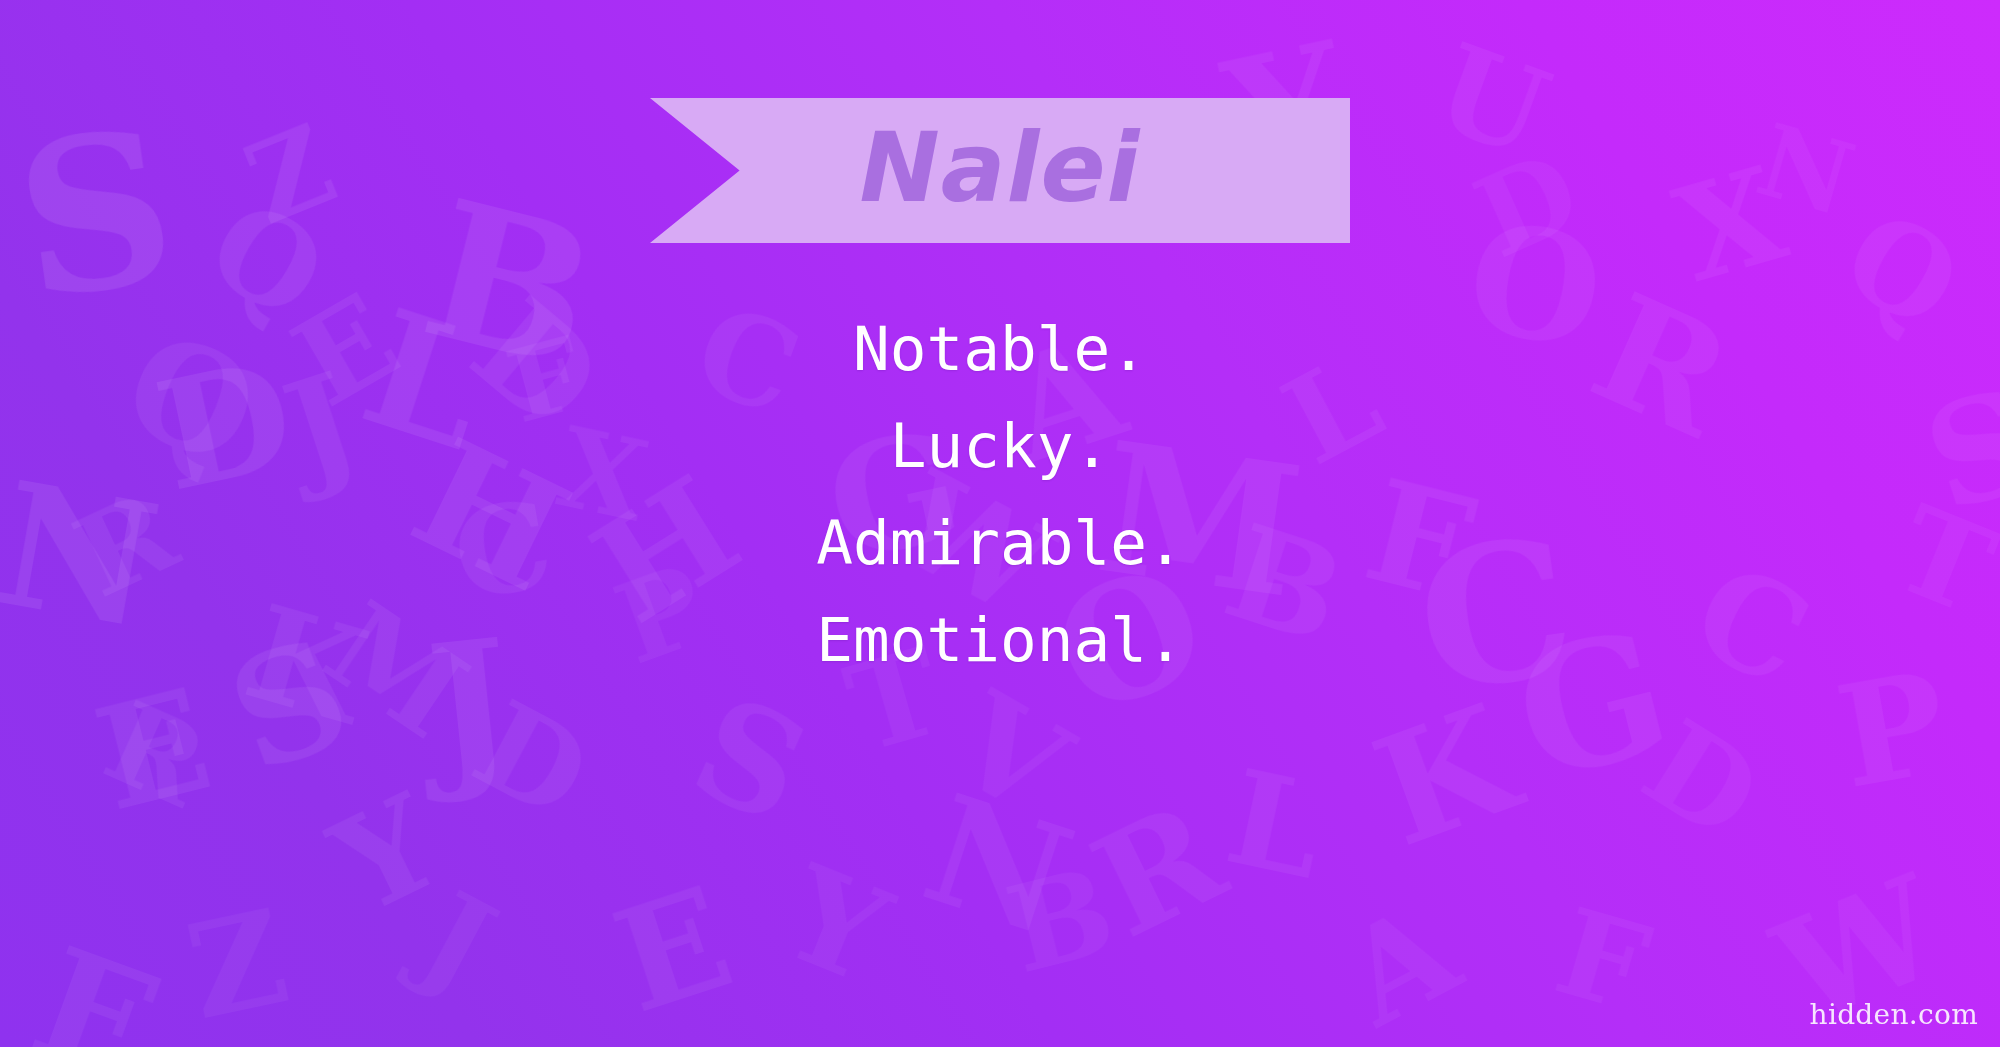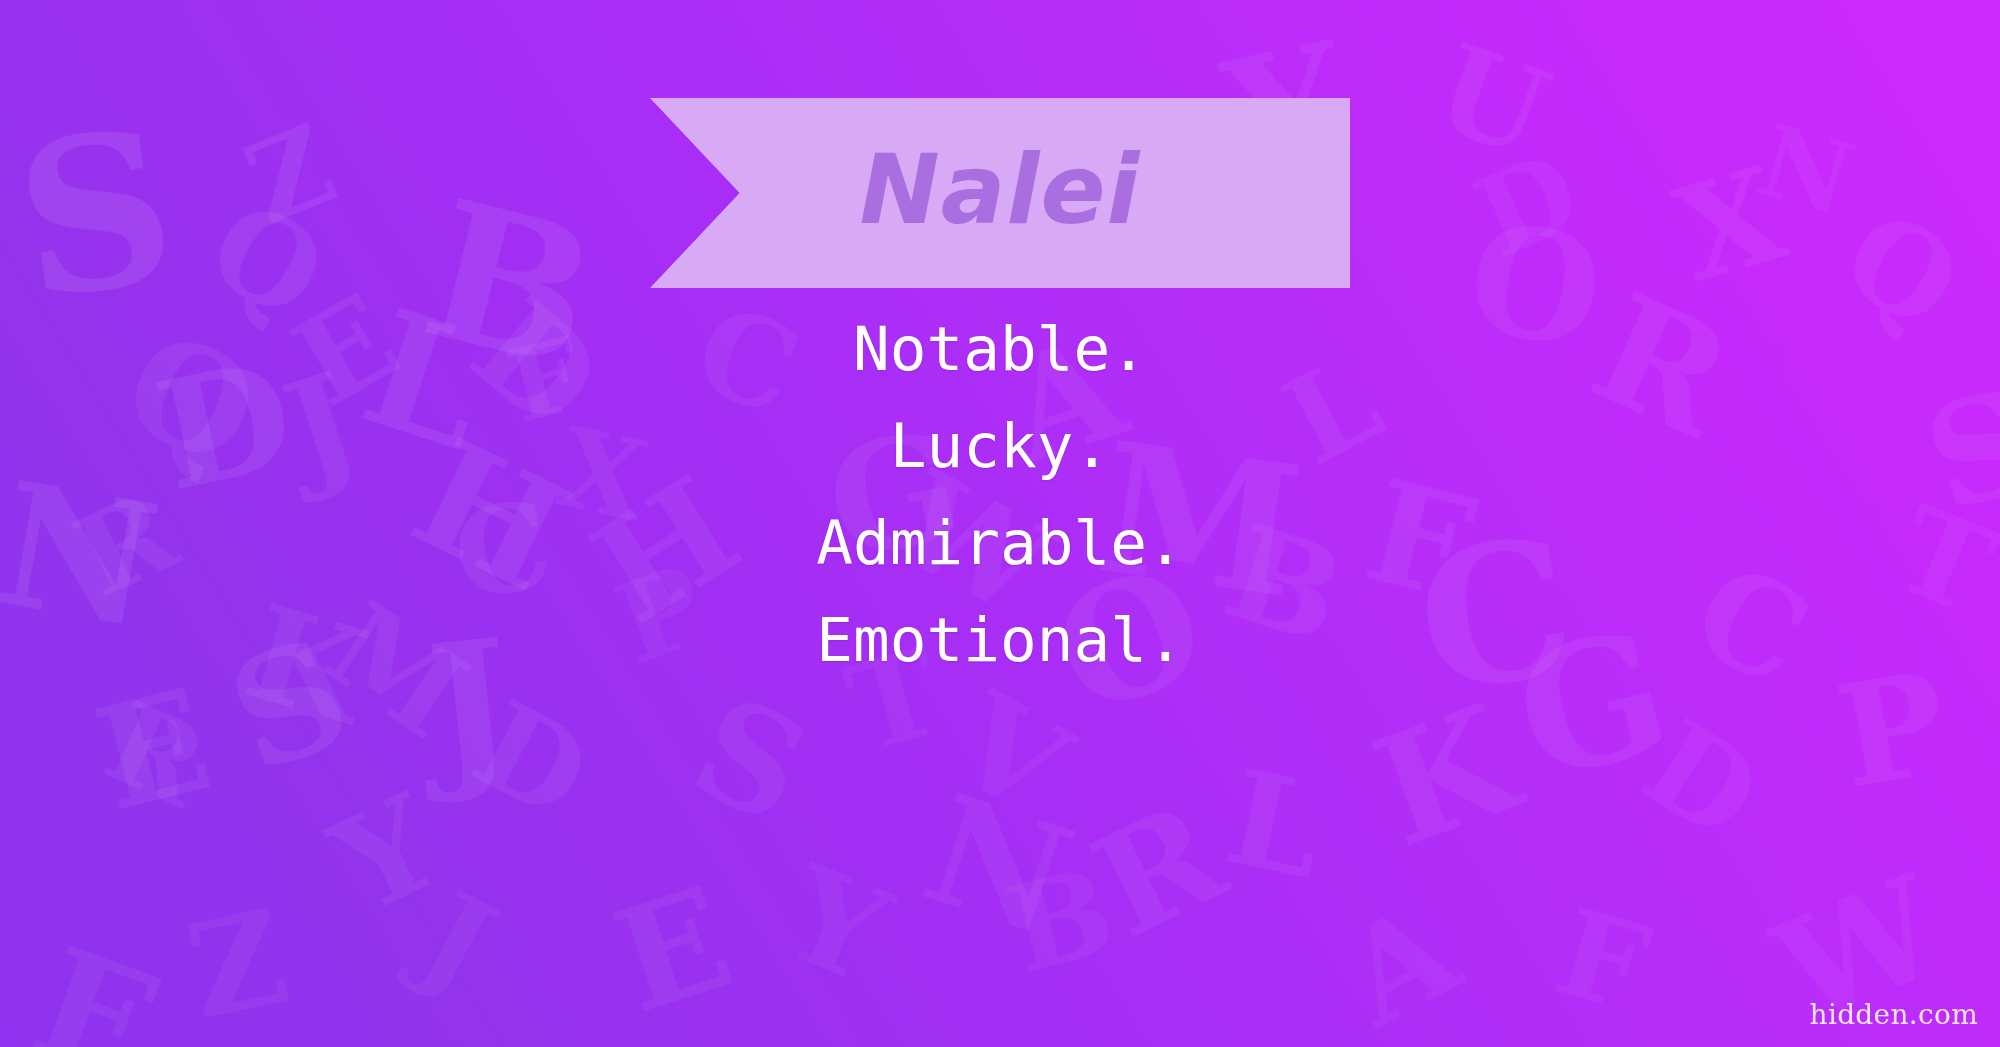--- a/index.html
+++ b/index.html
@@ -56,21 +56,21 @@
     letter-spacing: 0.6px;
     text-shadow: 0 1px 2px rgba(90, 20, 150, 0.30);
   }
 
   
   #banner {
     position: absolute;
     left: 650px;
     top: 98px;
     width: 700px;
-    height: 190px;
+    height: 145px;
     background: #d8aaf5;
     -webkit-clip-path: polygon(0 0, 100% 0, 100% 100%, 87% 50%, 0 100%);
     clip-path: polygon(0 0, 100% 0, 100% 100%, 87% 50%, 0 100%);
     
   }
   
   #banner.ribbon {
     -webkit-clip-path: polygon(
       0 0,
       100% 0,

